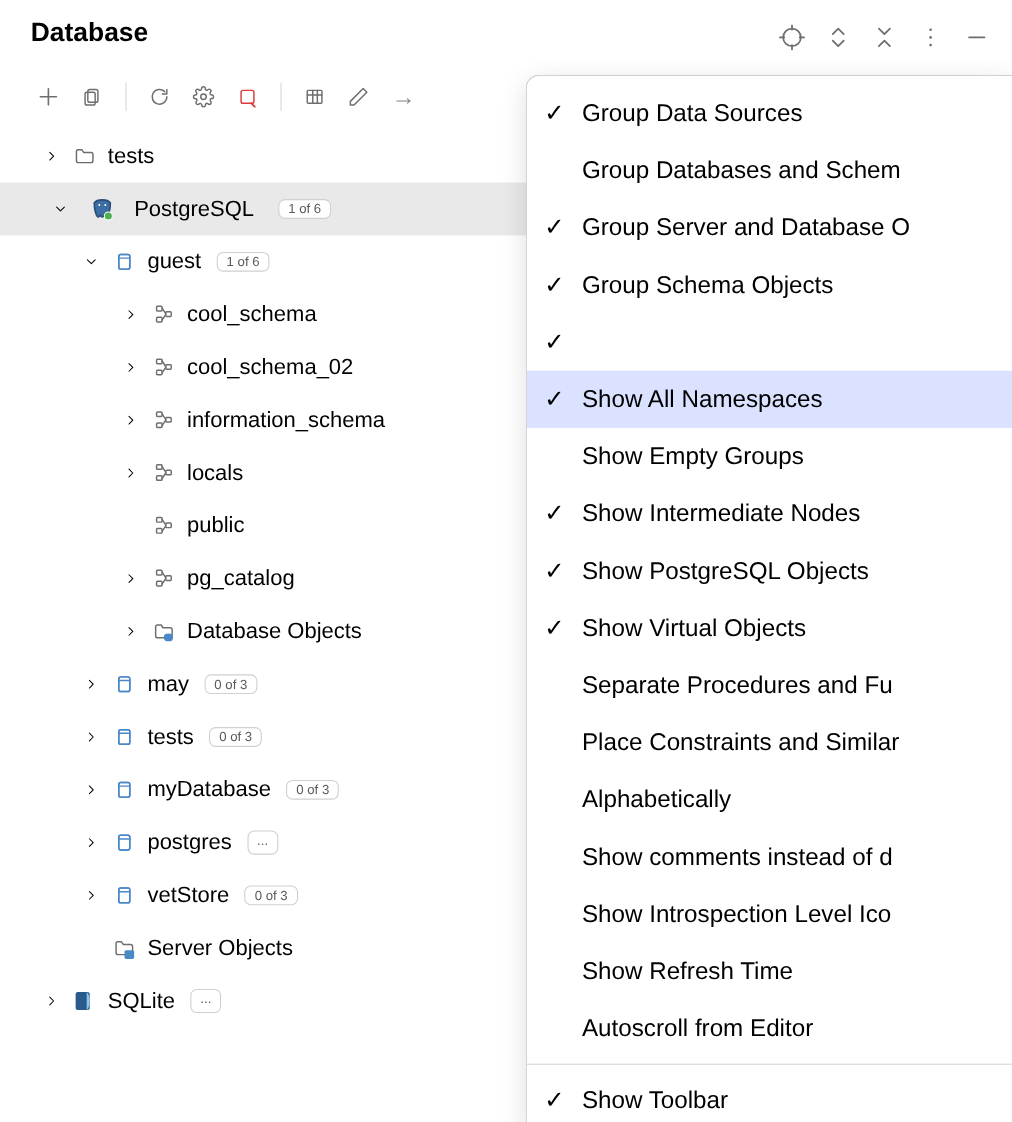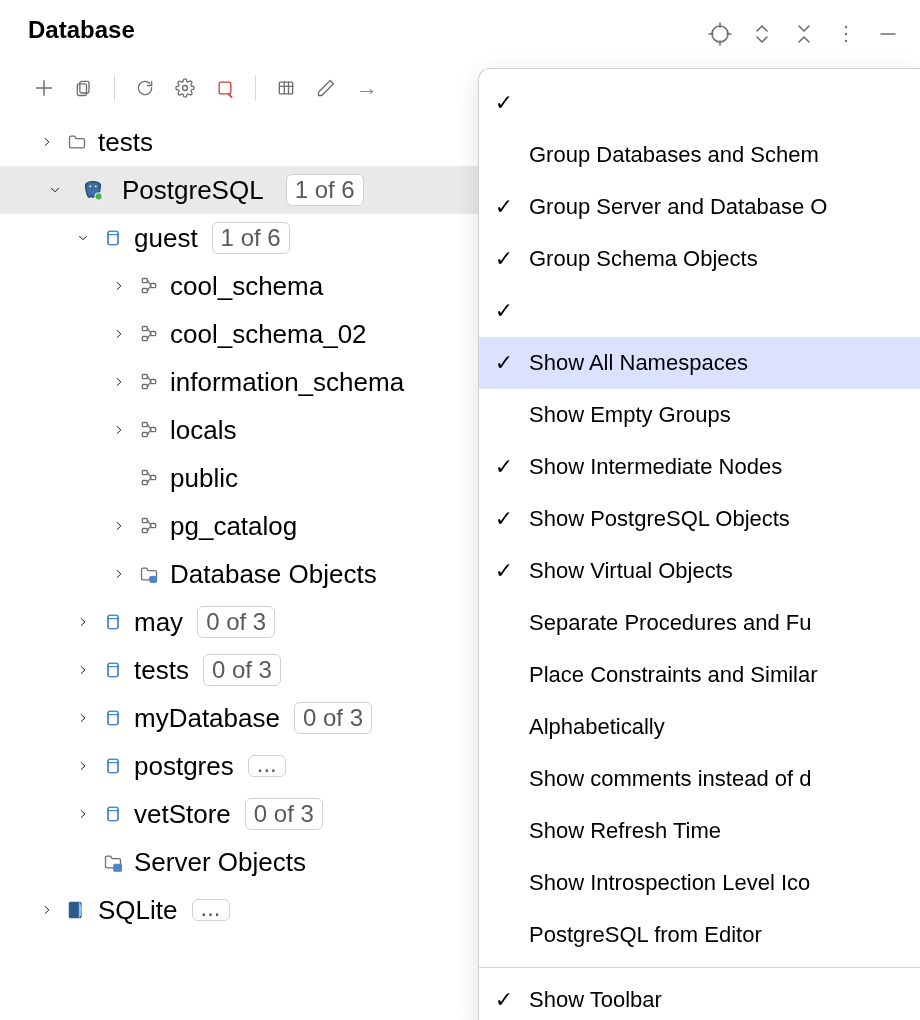--- a/index.html
+++ b/index.html
@@ -92,24 +92,24 @@
 .arrow svg { width: 14px; height: 14px; }
 .icon {
   width: 22px;
   height: 22px;
   display: flex;
   align-items: center;
   justify-content: center;
   flex-shrink: 0;
 }
 .row-label {
-  font-size: 26px;
+  font-size: 20px;
 }
 .badge {
-  font-size: 24px;
+  font-size: 12px;
   color: #5a5a5a;
   background: #fff;
   border: 1px solid #d0d0d0;
   border-radius: 6px;
   padding: 1px 8px;
   margin-left: 4px;
 }
 .badge.ellipsis {
   padding: 1px 8px 5px 8px;
   line-height: 14px;
@@ -530,20 +530,21 @@
         </svg>
       </span>
       <span class="row-label">SQLite</span>
       <span class="badge ellipsis">...</span>
     </div>
   </div>
 
 <div class="menu" id="menu">
     <div class="menu-item">
       <span class="menu-check">✓</span>
+      <span>Group Data Sources</span>
     </div>
     <div class="menu-item">
       <span class="menu-check"></span>
       <span>Group Databases and Schem</span>
     </div>
     <div class="menu-item">
       <span class="menu-check">✓</span>
       <span>Group Server and Database O</span>
     </div>
     <div class="menu-item">
@@ -584,28 +585,28 @@
     <div class="menu-item">
       <span class="menu-check"></span>
       <span>Alphabetically</span>
     </div>
     <div class="menu-item">
       <span class="menu-check"></span>
       <span>Show comments instead of d</span>
     </div>
     <div class="menu-item">
       <span class="menu-check"></span>
+      <span>Show Introspection Level Ico</span>
+    </div>
+    <div class="menu-item">
+      <span class="menu-check"></span>
       <span>Show Refresh Time</span>
     </div>
     <div class="menu-item">
       <span class="menu-check"></span>
-      <span>Show Introspection Level Ico</span>
-    </div>
-    <div class="menu-item">
-      <span class="menu-check"></span>
-      <span>PostgreSQL from Editor</span>
+      <span>Autoscroll from Editor</span>
     </div>
     <div class="menu-sep"></div>
     <div class="menu-item">
       <span class="menu-check">✓</span>
       <span>Show Toolbar</span>
     </div>
   </div>
 
 </body></html>

